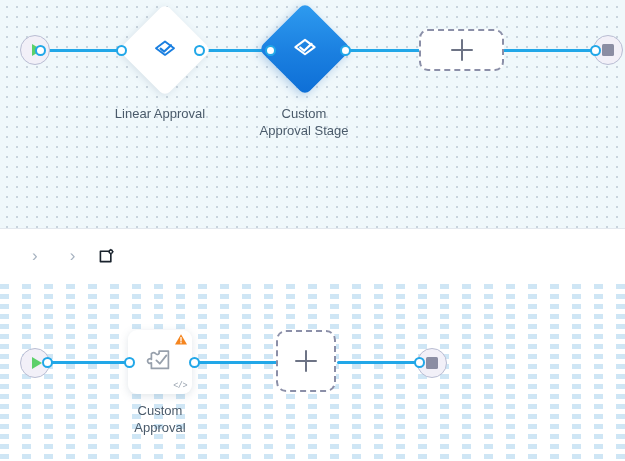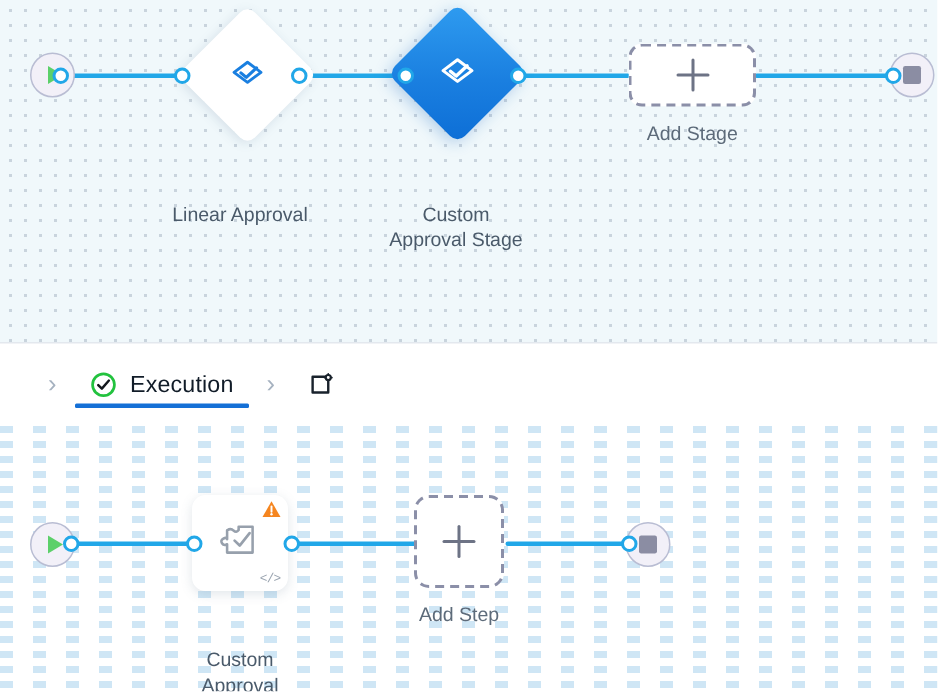--- a/index.html
+++ b/index.html
@@ -190,21 +190,20 @@
   .plus::before { left: 0; right: 0; top: 10px; height: 2.2px; }
   .plus::after { top: 0; bottom: 0; left: 10px; width: 2.2px; }
 
   .node-label {
     position: absolute;
     text-align: center;
     font-size: 13px;
     color: #4a5a6a;
     line-height: 17px;
     white-space: pre-line;
-    margin-top: 29px;
   }
   .add-label {
     position: absolute;
     text-align: center;
     font-size: 13px;
     color: #5d6b7a;
     white-space: nowrap;
   }
 
   
@@ -272,43 +271,33 @@
       </span>
     </div>
     <div class="port" style="left:265px; top:45px;"></div>
     <div class="port" style="left:340px; top:45px;"></div>
     <div class="node-label" style="left:234px; top:105px; width:140px;">Custom
 Approval Stage</div>
 
     <div class="add-box" style="left:419px; top:29px; width:85px; height:42px; border-radius:9px;">
       <span class="plus"></span>
     </div>
-    <div class="add-label" style="left:399px; top:81px; width:125px;">Add Stage</div>
 
     <div class="terminal" style="left:593px; top:35px;">
       <span class="stop-sq"></span>
     </div>
     <div class="port" style="left:590px; top:45px;"></div>
   </div>
 
   <div class="tabbar">
     <div class="tabs">
 
 
       <span class="tab-sep">›</span>
 
-      <div class="tab active">
-        <span class="tab-icon">
-          <svg width="19" height="19" viewBox="0 0 20 20">
-            <circle cx="10" cy="10" r="8.1" fill="none" stroke="#22c23e" stroke-width="2"></circle>
-            <path d="M6.1 10.2 L8.8 12.9 L14 6.9" fill="none" stroke="#14181d" stroke-width="1.8" stroke-linecap="round" stroke-linejoin="round"></path>
-          </svg>
-        </span>
-        <span class="tab-label">Execution</span>
-      </div>
 
       <span class="tab-sep">›</span>
 
       <div class="tab">
         <span class="tab-icon">
           <svg width="18" height="18" viewBox="0 0 19 19">
             <path d="M12.4 3.4 H3.6 V14.4 H14.6 V6.6" fill="none" stroke="#19222c" stroke-width="1.7" stroke-linecap="round" stroke-linejoin="round"></path>
             <circle cx="14.6" cy="3.9" r="1.8" fill="none" stroke="#19222c" stroke-width="1.5"></circle>
             <path d="M14.6 1.3 V2.1 M14.6 5.7 V6.5 M12.0 3.9 H12.8 M16.4 3.9 H17.2" stroke="#19222c" stroke-width="1.2" stroke-linecap="round"></path>
           </svg>
@@ -346,21 +335,20 @@
       <span class="badge-code">&lt;/&gt;</span>
     </div>
     <div class="port" style="left:124px; top:73px;"></div>
     <div class="port" style="left:189px; top:73px;"></div>
     <div class="node-label" style="left:100px; top:118px; width:120px;">Custom
 Approval</div>
 
     <div class="add-box" style="left:276px; top:46px; width:60px; height:62px; border-radius:10px;">
       <span class="plus"></span>
     </div>
-    <div class="add-label" style="left:251px; top:118px; width:110px;">Add Step</div>
 
     <div class="terminal" style="left:417px; top:64px;">
       <span class="stop-sq"></span>
     </div>
     <div class="port" style="left:414px; top:73px;"></div>
   </div>
 
 </div>
 
 </body></html>

